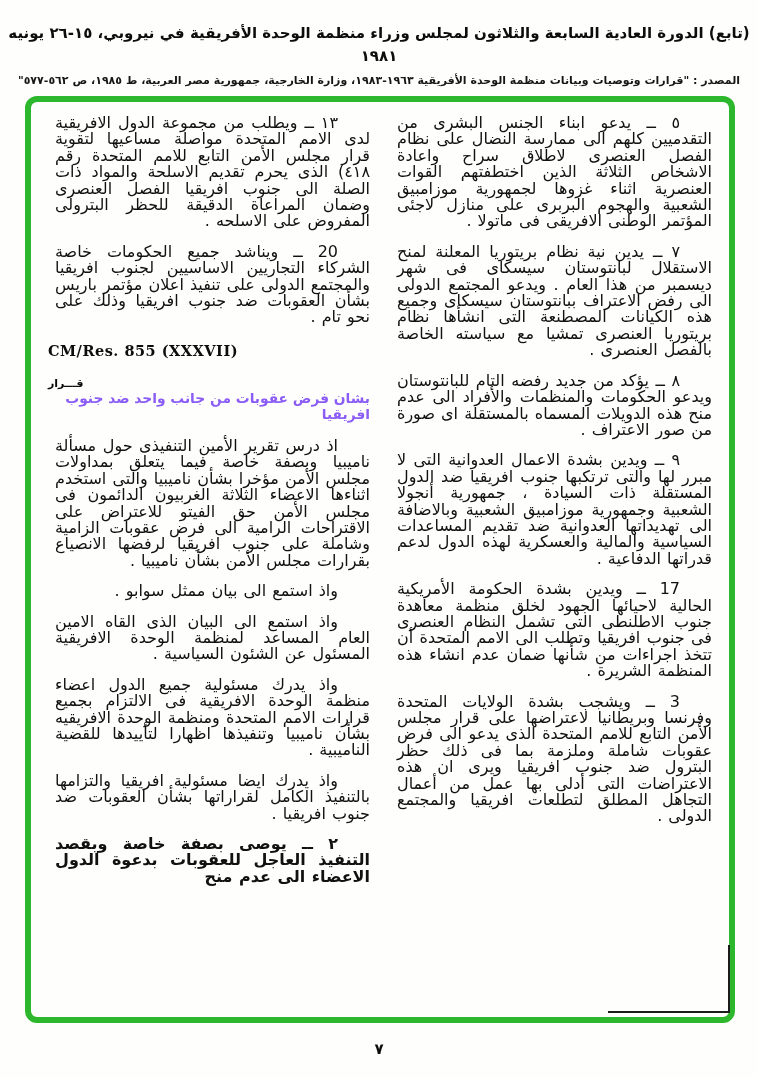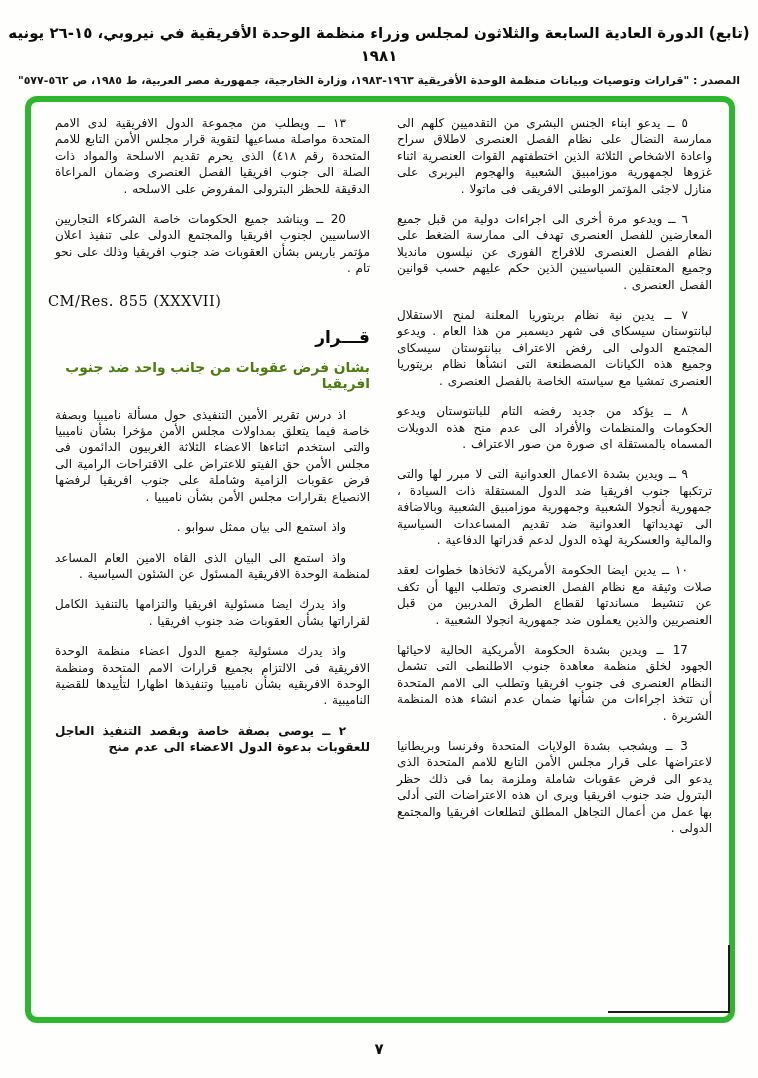--- a/index.html
+++ b/index.html
@@ -63,54 +63,53 @@
     display: flex;
     gap: 20px;
     padding: 13px 17px 10px 17px;
     height: 100%;
   }
   .column { flex: 1 1 0; min-width: 0; }
 
   .column p.para {
     direction: rtl;
     text-align: justify;
-    font-size: 12px;
+    font-size: 16px;
     line-height: 16.4px;
     text-indent: 2em;
     margin-bottom: 14px;
     word-spacing: 1px;
     margin-left: 7px;
   }
 
   
   .res-id {
     direction: ltr;
     text-align: left;
     font-family: "DejaVu Serif", serif;
     font-size: 14.5px;
-    font-weight: normal;
+    font-weight: bold;
     letter-spacing: 0.5px;
     margin: 16px 0 18px 0;
     color: #0d0d0d;
   }
   .res-title {
     direction: rtl;
-    text-align: right;
-    font-size: 17px;
+    text-align: left;
+    font-size: 11px;
     font-weight: bold;
-    margin-bottom: 12px;
     color: #0a0a0a;
   }
   .res-subtitle {
     direction: rtl;
     text-align: right;
     font-size: 13.8px;
     font-weight: bold;
     margin-bottom: 16px;
-    color: #4d7c0f;
+    color: #8b5cf6;
   }
   .left-bottom p.para:last-child { font-weight: bold; margin-bottom: 0; }
 
   
   .page-number {
     position: absolute;
     left: 0; right: 0;
     top: 1040px;
     text-align: center;
     font-size: 15px;
@@ -124,45 +123,43 @@
 <div class="header">
   <div class="header-line1">(تابع) الدورة العادية السابعة والثلاثون لمجلس وزراء منظمة الوحدة الأفريقية في نيروبي، ١٥-٢٦ يونيه ١٩٨١</div>
   <div class="header-line2">المصدر : "قرارات وتوصيات وبيانات منظمة الوحدة الأفريقية ١٩٦٣-١٩٨٣، وزارة الخارجية، جمهورية مصر العربية، ط ١٩٨٥، ص ٥٦٢-٥٧٧"</div>
 </div>
 
 <div class="green-frame">
   <div class="columns">
 
     <div class="column">
         <p class="para">٥ ــ يدعو ابناء الجنس البشرى من التقدميين كلهم الى ممارسة النضال على نظام الفصل العنصرى لاطلاق سراح واعادة الاشخاص الثلاثة الذين اختطفتهم القوات العنصرية اثناء غزوها لجمهورية موزامبيق الشعبية والهجوم البربرى على منازل لاجئى المؤتمر الوطنى الافريقى فى ماتولا .</p>
-        <p class="para">٦ ــ ويدعو مرة أخرى الى اجراءات دولية من قبل جميع المعارضين للفصل العنصرى تهدف الى ممارسة الضغط على نظام الفصل العنصرى للافراج الفورى عن نيلسون مانديلا وجميع المعتقلين السياسيين الذين حكم عليهم حسب قوانين الفصل العنصرى .</p>
         <p class="para">٧ ــ يدين نية نظام بريتوريا المعلنة لمنح الاستقلال لبانتوستان سيسكاى فى شهر ديسمبر من هذا العام . ويدعو المجتمع الدولى الى رفض الاعتراف ببانتوستان سيسكاى وجميع هذه الكيانات المصطنعة التى انشأها نظام بريتوريا العنصرى تمشيا مع سياسته الخاصة بالفصل العنصرى .</p>
         <p class="para">٨ ــ يؤكد من جديد رفضه التام للبانتوستان ويدعو الحكومات والمنظمات والأفراد الى عدم منح هذه الدويلات المسماه بالمستقلة اى صورة من صور الاعتراف .</p>
         <p class="para">٩ ــ ويدين بشدة الاعمال العدوانية التى لا مبرر لها والتى ترتكبها جنوب افريقيا ضد الدول المستقلة ذات السيادة ، جمهورية أنجولا الشعبية وجمهورية موزامبيق الشعبية وبالاضافة الى تهديداتها العدوانية ضد تقديم المساعدات السياسية والمالية والعسكرية لهذه الدول لدعم قدراتها الدفاعية .</p>
-        <p class="para">١٠ ــ يدين ايضا الحكومة الأمريكية لاتخاذها خطوات لعقد صلات وثيقة مع نظام الفصل العنصرى وتطلب اليها أن تكف عن تنشيط مساندتها لقطاع الطرق المدربين من قبل العنصريين والذين يعملون ضد جمهورية انجولا الشعبية .</p>
         <p class="para">17 ــ ويدين بشدة الحكومة الأمريكية الحالية لاحيائها الجهود لخلق منظمة معاهدة جنوب الاطلنطى التى تشمل النظام العنصرى فى جنوب افريقيا وتطلب الى الامم المتحدة أن تتخذ اجراءات من شأنها ضمان عدم انشاء هذه المنظمة الشريرة .</p>
         <p class="para">3 ــ ويشجب بشدة الولايات المتحدة وفرنسا وبريطانيا لاعتراضها على قرار مجلس الأمن التابع للامم المتحدة الذى يدعو الى فرض عقوبات شاملة وملزمة بما فى ذلك حظر البترول ضد جنوب افريقيا ويرى ان هذه الاعتراضات التى أدلى بها عمل من أعمال التجاهل المطلق لتطلعات افريقيا والمجتمع الدولى .</p>
       </div>
 
     <div class="column">
       <div>
           <p class="para">١٣ ــ ويطلب من مجموعة الدول الافريقية لدى الامم المتحدة مواصلة مساعيها لتقوية قرار مجلس الأمن التابع للامم المتحدة رقم ٤١٨) الذى يحرم تقديم الاسلحة والمواد ذات الصلة الى جنوب افريقيا الفصل العنصرى وضمان المراعاة الدقيقة للحظر البترولى المفروض على الاسلحه .</p>
           <p class="para">20 ــ ويناشد جميع الحكومات خاصة الشركاء التجاريين الاساسيين لجنوب افريقيا والمجتمع الدولى على تنفيذ اعلان مؤتمر باريس بشأن العقوبات ضد جنوب افريقيا وذلك على نحو تام .</p>
         </div>
 
       <div class="res-id">CM/Res. 855 (XXXVII)</div>
       <div class="res-title">قـــرار</div>
       <div class="res-subtitle">بشان فرض عقوبات من جانب واحد ضد جنوب افريقيا</div>
 
       <div class="left-bottom">
           <p class="para">اذ درس تقرير الأمين التنفيذى حول مسألة ناميبيا وبصفة خاصة فيما يتعلق بمداولات مجلس الأمن مؤخرا بشأن ناميبيا والتى استخدم اثناءها الاعضاء الثلاثة الغربيون الدائمون فى مجلس الأمن حق الفيتو للاعتراض على الاقتراحات الرامية الى فرض عقوبات الزامية وشاملة على جنوب افريقيا لرفضها الانصياع بقرارات مجلس الأمن بشأن ناميبيا .</p>
           <p class="para">واذ استمع الى بيان ممثل سوابو .</p>
           <p class="para">واذ استمع الى البيان الذى القاه الامين العام المساعد لمنظمة الوحدة الافريقية المسئول عن الشئون السياسية .</p>
+          <p class="para">واذ يدرك مسئولية جميع الدول اعضاء منظمة الوحدة الافريقية فى الالتزام بجميع قرارات الامم المتحدة ومنظمة الوحدة الافريقيه بشأن ناميبيا وتنفيذها اظهارا لتأييدها للقضية الناميبية .</p>
           <p class="para">واذ يدرك ايضا مسئولية افريقيا والتزامها بالتنفيذ الكامل لقراراتها بشأن العقوبات ضد جنوب افريقيا .</p>
-          <p class="para">واذ يدرك مسئولية جميع الدول اعضاء منظمة الوحدة الافريقية فى الالتزام بجميع قرارات الامم المتحدة ومنظمة الوحدة الافريقيه بشأن ناميبيا وتنفيذها اظهارا لتأييدها للقضية الناميبية .</p>
           <p class="para">٢ ــ يوصى بصفة خاصة وبقصد التنفيذ العاجل للعقوبات بدعوة الدول الاعضاء الى عدم منح</p>
         </div>
     </div>
 
   </div>
 </div>
 
 <div class="artifact-h"></div>
 <div class="artifact-v"></div>
 

